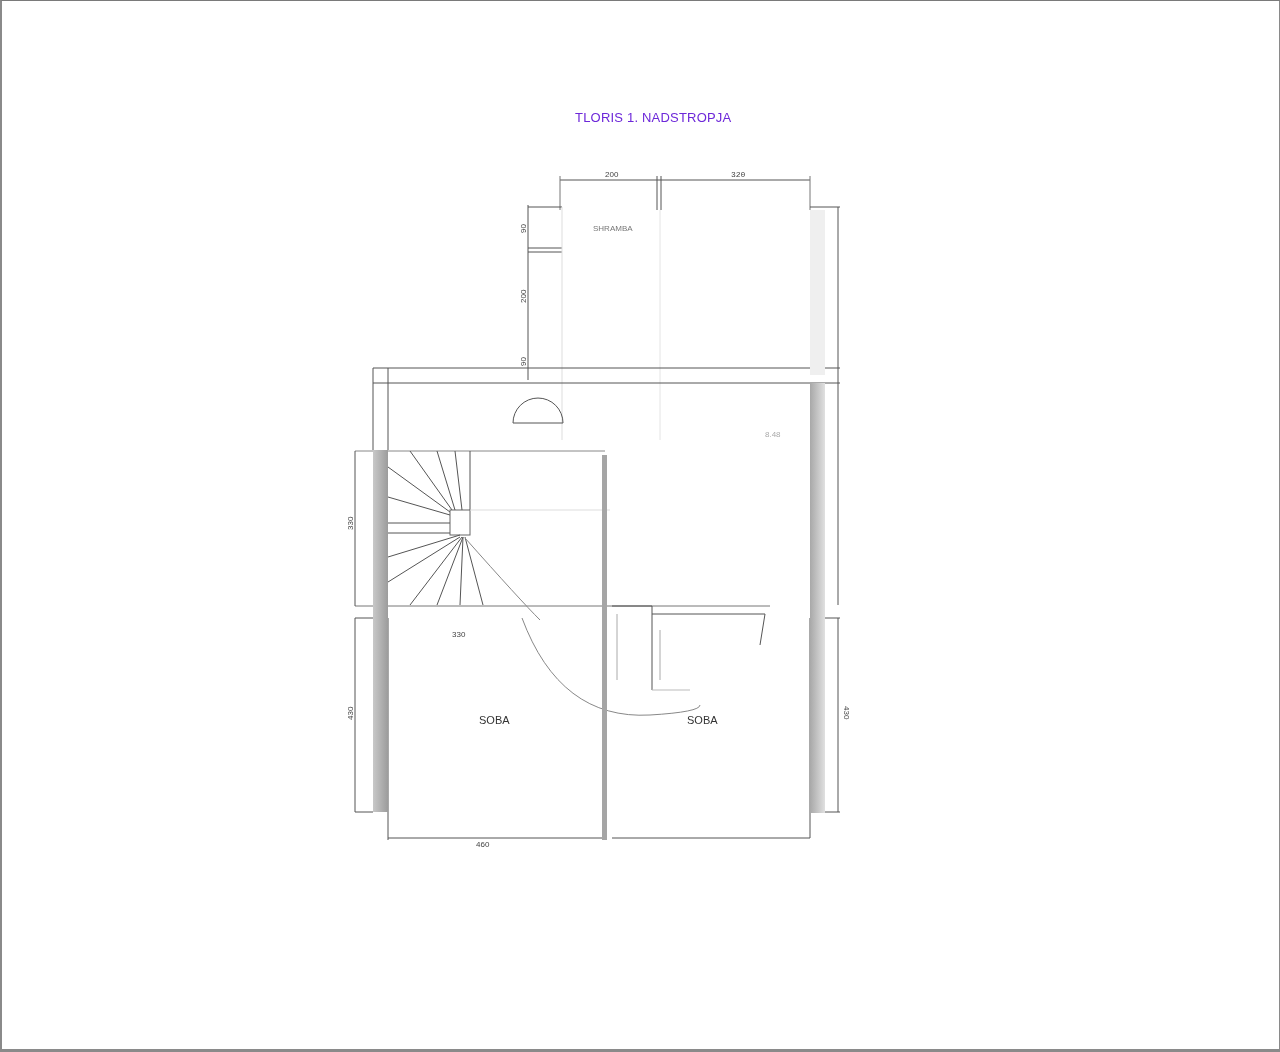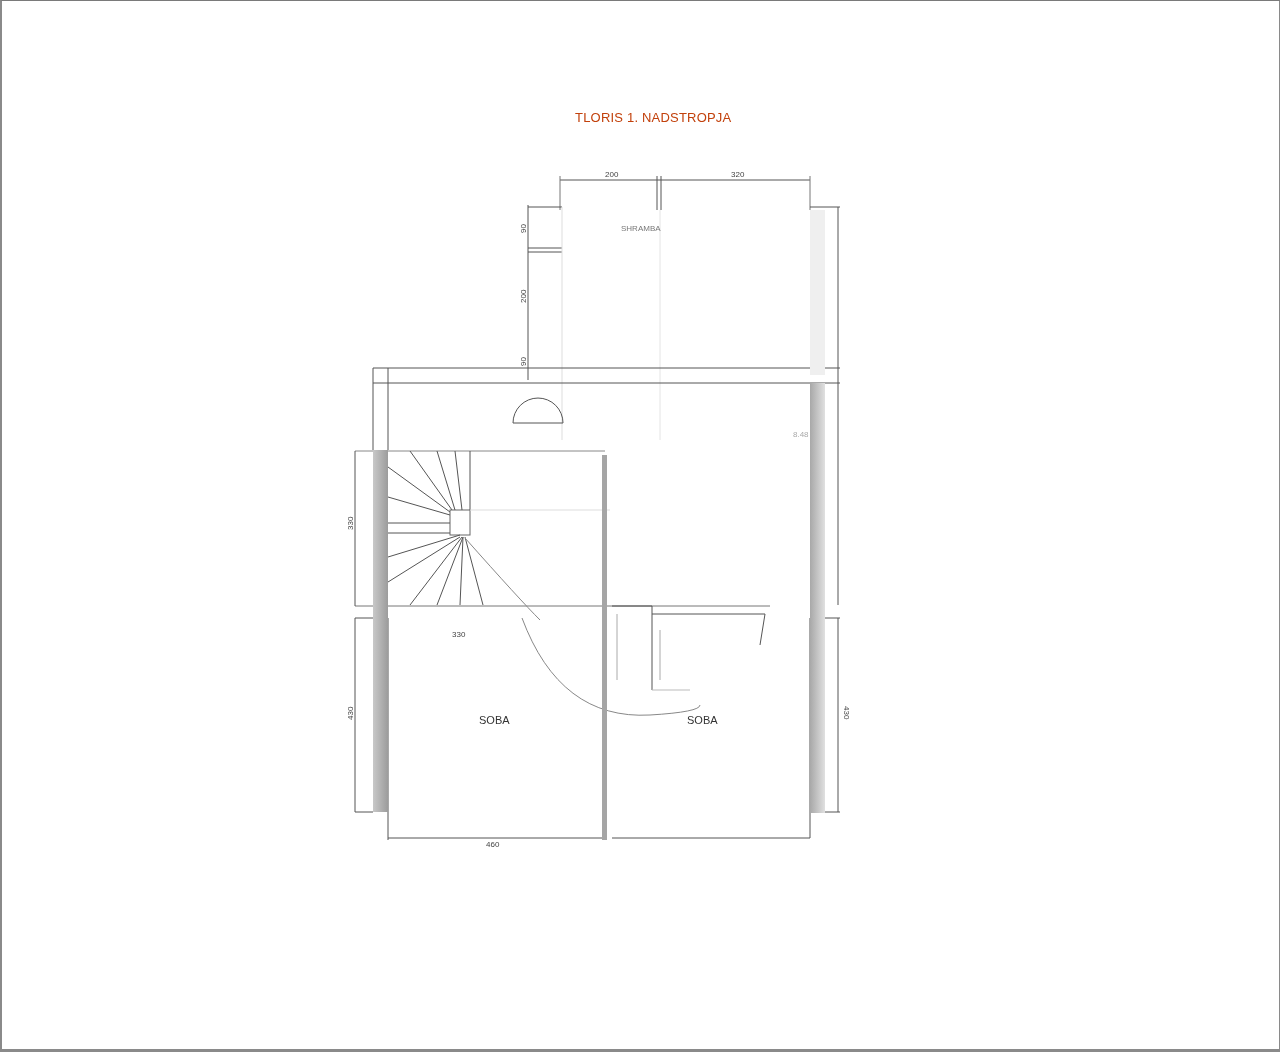--- a/index.html
+++ b/index.html
@@ -1,24 +1,24 @@
 <!DOCTYPE html>
 <html><head>
 <meta charset="utf-8">
 <style>
   html,body{margin:0;padding:0;background:#fff;}
   body{width:1280px;height:1052px;position:relative;overflow:hidden;font-family:"Liberation Sans",sans-serif;}
   .frame{position:absolute;left:0;top:0;width:1277px;height:1048px;border-top:1px solid #7a7a7a;border-left:2px solid #8a8a8a;border-right:3px solid #8a8a8a;border-bottom:3px solid #8a8a8a;box-sizing:content-box;}
-  .title{position:absolute;left:575px;top:110px;font-size:13px;color:#c2410c;letter-spacing:0.2px;}
+  .title{position:absolute;left:575px;top:110px;font-size:13px;color:#6d28d9;letter-spacing:0.2px;}
   svg{position:absolute;left:0;top:0;}
   .lbl{position:absolute;font-size:8px;color:#444;}
   .vlbl{position:absolute;font-size:8px;color:#444;transform:rotate(-90deg);transform-origin:left top;}
   .vlbl-r{position:absolute;font-size:8px;color:#444;transform:rotate(90deg);transform-origin:left top;}
   .room{position:absolute;font-size:11px;color:#333;}
-  .faint{position:absolute;font-size:8px;color:#aaa;margin-left:28px;}
+  .faint{position:absolute;font-size:8px;color:#aaa;}
 </style>
 </head>
 <body>
 
 <div class="frame"></div>
 
 <div class="title">TLORIS 1. NADSTROPJA</div>
 
 <svg width="1280" height="1052">
   <defs>
@@ -101,27 +101,27 @@
     <line x1="838" y1="618" x2="838" y2="812"></line>
   </g>
 
   <rect x="373" y="450" width="15" height="362" fill="url(#wallL)"></rect>
   <rect x="810" y="383" width="15" height="430" fill="url(#wallR)"></rect>
   <rect x="810" y="210" width="15" height="165" fill="#efefef"></rect>
   <rect x="602" y="455" width="5" height="385" fill="#a5a5a5"></rect>
 </svg>
 
 <div class="lbl" style="left:605px;top:170px;">200</div>
-<div class="lbl" style="left:731px;top:170px;">320</div>
+<div class="lbl" style="left:731px;top:170px;font-family:Liberation Mono, monospace;">320</div>
 <div class="vlbl" style="left:519px;top:233px;">90</div>
 <div class="vlbl" style="left:519px;top:303px;">200</div>
 <div class="vlbl" style="left:519px;top:366px;">90</div>
 <div class="vlbl" style="left:346px;top:530px;">330</div>
 <div class="vlbl" style="left:346px;top:720px;">430</div>
 <div class="vlbl-r" style="left:851px;top:706px;">430</div>
 <div class="lbl" style="left:452px;top:630px;">330</div>
-<div class="lbl" style="left:486px;top:840px;">460</div>
+<div class="lbl" style="left:476px;top:840px;">460</div>
 
 <div class="room" style="left:479px;top:714px;">SOBA</div>
 <div class="room" style="left:687px;top:714px;">SOBA</div>
 
 <div class="faint" style="left:593px;top:224px;color:#777;">SHRAMBA</div>
 <div class="faint" style="left:765px;top:430px;">8.48</div>
 
 </body></html>

